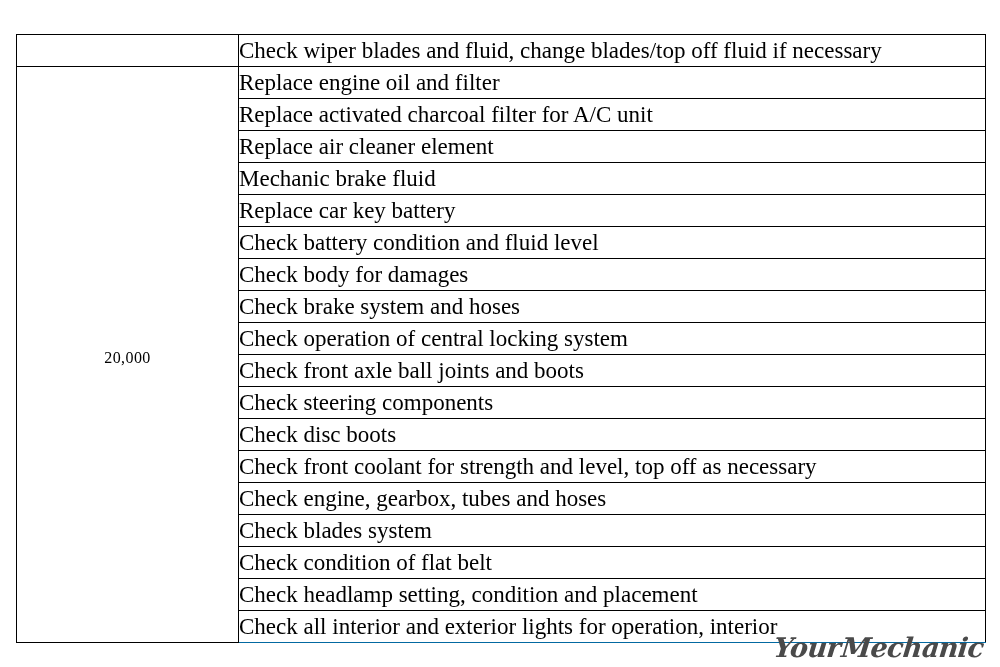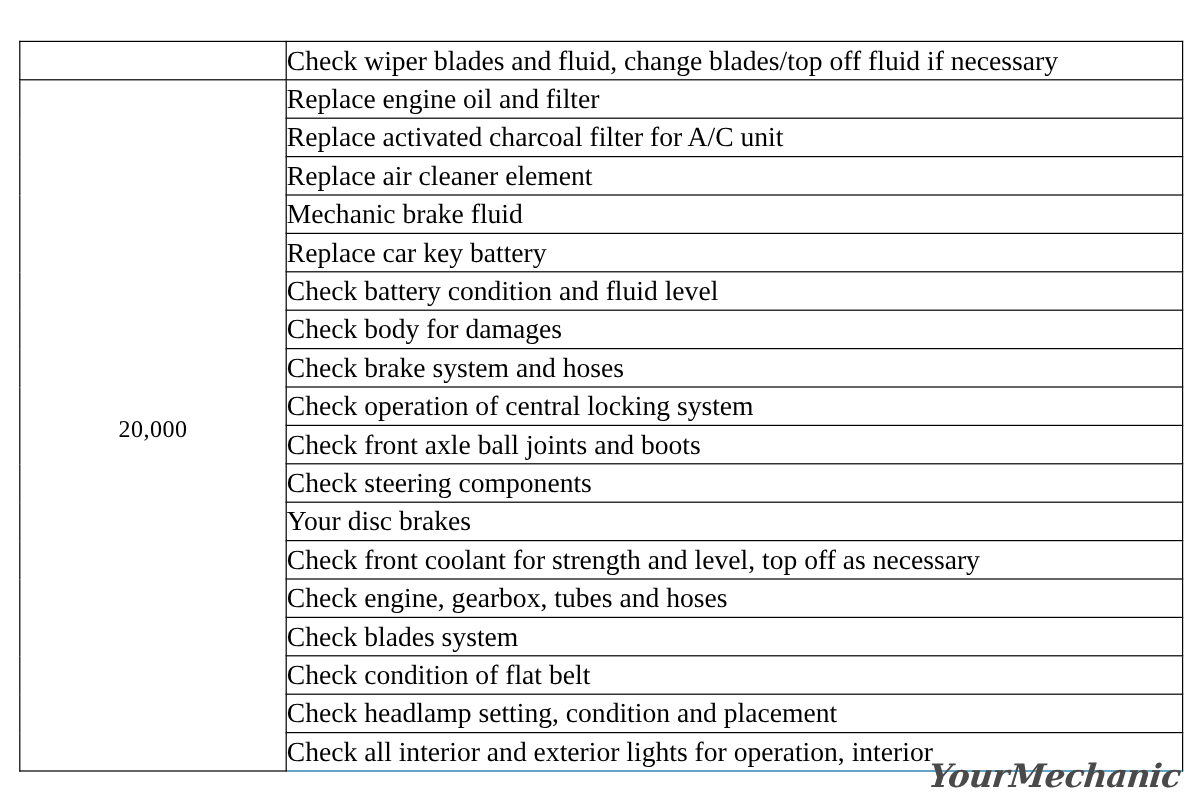--- a/index.html
+++ b/index.html
@@ -50,21 +50,21 @@
   .mileage-cell {
     text-align: center;
     vertical-align: top;
     font-size: 20px;
     letter-spacing: 0.4px;
     font-family: "Liberation Serif", "DejaVu Serif", serif;
   }
   .mileage-value {
     display: block;
     padding-top: 6px;
-    font-size: 20px;
+    font-size: 16px;
     line-height: 1;
     font-feature-settings: "onum" 1;
     font-variant-numeric: oldstyle-nums;
   }
   .mileage-cell.blank .mileage-value {
     padding-top: 0;
   }
 
   
   .task-cell {
@@ -155,21 +155,21 @@
         <tr>
           <td class="task-cell">Check operation of central locking system</td>
         </tr>
         <tr>
           <td class="task-cell">Check front axle ball joints and boots</td>
         </tr>
         <tr>
           <td class="task-cell">Check steering components</td>
         </tr>
         <tr>
-          <td class="task-cell">Your disc brakes</td>
+          <td class="task-cell">Check disc boots</td>
         </tr>
         <tr>
           <td class="task-cell">Check front coolant for strength and level, top off as necessary</td>
         </tr>
         <tr>
           <td class="task-cell">Check engine, gearbox, tubes and hoses</td>
         </tr>
         <tr>
           <td class="task-cell">Check blades system</td>
         </tr>

